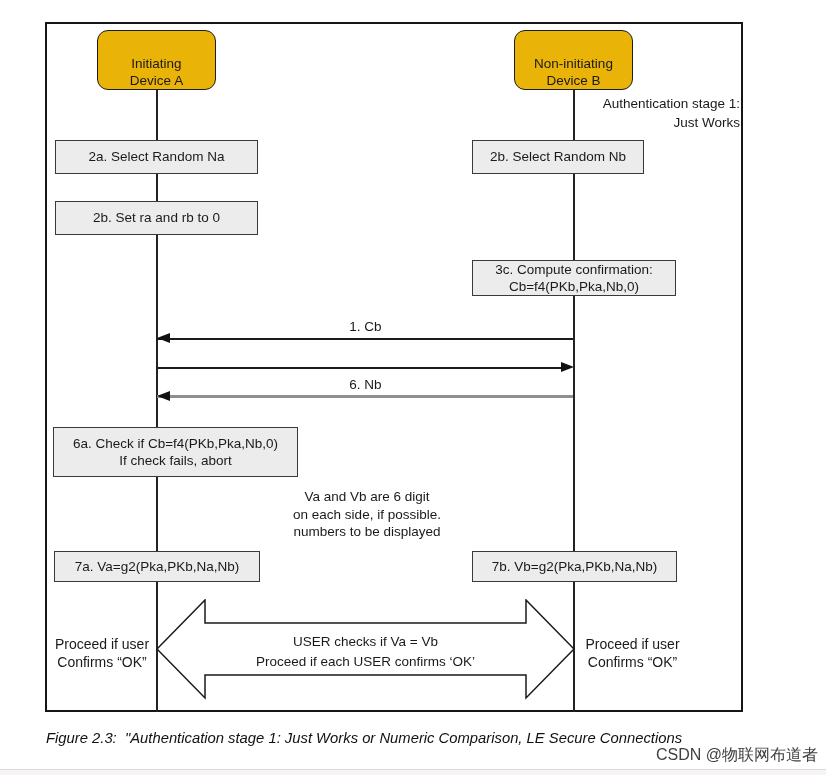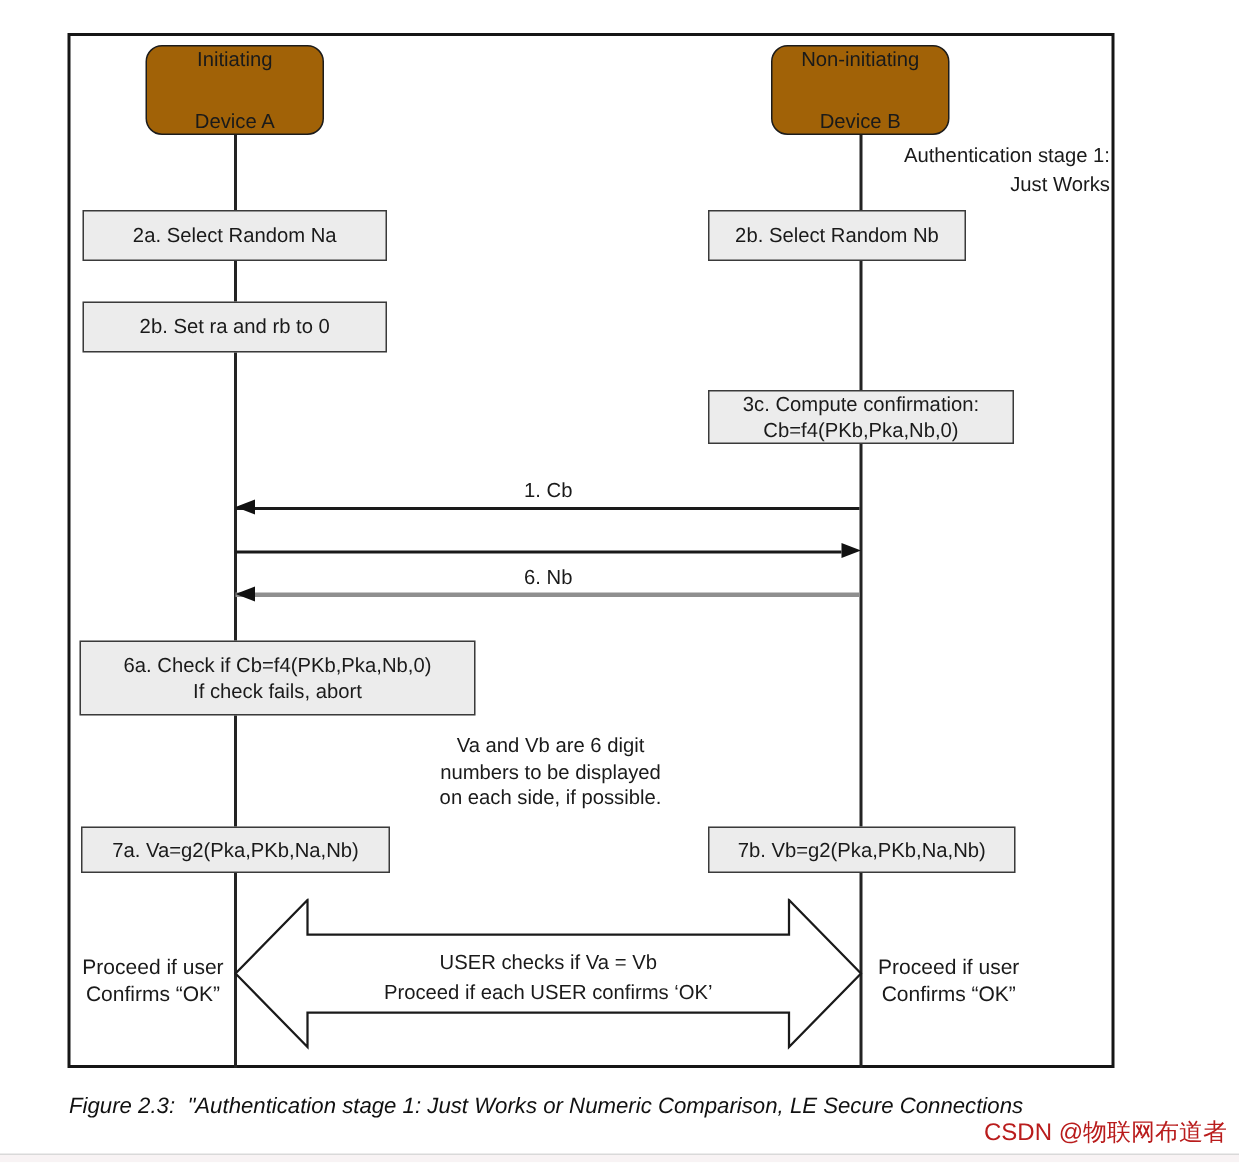--- a/index.html
+++ b/index.html
@@ -3,34 +3,34 @@
 <meta charset="utf-8">
 <style>
   html,body{margin:0;padding:0;background:#ffffff;}
   .stage{position:relative;width:826px;height:775px;background:#ffffff;overflow:hidden;
          font-family:"Liberation Sans","DejaVu Sans",sans-serif;color:#1a1a1a;}
   .abs{position:absolute;}
   .frame{left:45px;top:22px;width:694px;height:686px;border:2px solid #161616;background:transparent;z-index:0;}
   .lifeline{width:1.5px;background:#232323;z-index:1;}
   #lifeline-a{left:156px;top:90px;height:622px;}
   #lifeline-b{left:573px;top:90px;height:622px;}
-  .devbox{width:117px;height:58px;background:#a16207;border:1.5px solid #1c1c1c;border-radius:11px;
-          display:flex;flex-direction:column;justify-content:space-between;align-items:center;
+  .devbox{width:117px;height:58px;background:#eab308;border:1.5px solid #1c1c1c;border-radius:11px;
+          display:flex;flex-direction:column;justify-content:flex-end;align-items:center;
           font-size:13.5px;line-height:17px;text-align:center;z-index:3;}
   #device-a{left:97px;top:30px;}
   #device-b{left:514px;top:30px;}
   .pbox{background:#ececec;border:1.5px solid #3a3a3a;display:flex;flex-direction:column;
         justify-content:center;align-items:center;font-size:13.5px;line-height:17.5px;
         text-align:center;z-index:3;box-sizing:border-box;}
   #box-2a{left:55px;top:140px;width:203px;height:34px;}
   #box-2b-right{left:472px;top:140px;width:172px;height:34px;}
   #box-2b-left{left:55px;top:201px;width:203px;height:34px;}
   #box-3b{left:472px;top:201px;width:204px;height:34px;}
   #box-3c{left:472px;top:260px;width:204px;height:36px;}
-  #box-6a{left:53px;top:427px;width:264px;height:50px;}
+  #box-6a{left:53px;top:427px;width:245px;height:50px;}
   #box-7a{left:54px;top:551px;width:206px;height:31px;}
   #box-7b{left:472px;top:551px;width:205px;height:31px;}
   .stage-note{left:500px;top:95px;width:240px;text-align:right;font-size:13.5px;line-height:18.5px;z-index:2;}
   .msg-label{left:157px;width:417px;text-align:center;font-size:13.5px;height:16px;z-index:2;}
   #msg4-label{top:319px;} #msg5-label{top:348px;} #msg6-label{top:377px;}
   .msg-line{height:1.5px;background:#1a1a1a;z-index:2;}
   #msg4-line{left:157px;top:338px;width:416px;}
   #msg5-line{left:157px;top:367px;width:404px;}
   #msg6-line{left:157px;top:395px;width:416px;height:2.5px;background:#8f8f8f;}
   .arrow-w{width:0;height:0;border-top:5.5px solid transparent;border-bottom:5.5px solid transparent;
@@ -40,21 +40,21 @@
   #msg4-head{left:157px;top:333px;}
   #msg5-head{left:561px;top:362px;}
   #msg6-head{left:157px;top:391px;}
   .note{left:258px;top:488px;width:218px;text-align:center;font-size:13.5px;line-height:17.5px;z-index:2;}
   #big-arrow{left:156px;top:599px;width:419px;height:101px;z-index:2;}
   .uarrow-text{left:205px;top:632px;width:321px;text-align:center;font-size:13.5px;line-height:20px;z-index:4;}
   .proceed{text-align:center;font-size:14px;line-height:17.5px;z-index:2;}
   #proceed-left{left:48px;top:636px;width:108px;}
   #proceed-right{left:580px;top:636px;width:105px;}
   .caption{left:46px;top:730px;width:720px;font-size:14.8px;font-style:italic;color:#111111;z-index:2;white-space:nowrap;}
-  .watermark{left:618px;top:745px;width:200px;text-align:right;font-size:16px;color:#b91c1c;z-index:2;white-space:nowrap;}
+  .watermark{left:618px;top:745px;width:200px;text-align:right;font-size:16px;color:#404040;z-index:2;white-space:nowrap;}
   .bottom-line{left:0;top:769px;width:826px;height:1.5px;background:#d9d9d9;}
   .bottom-area{left:0;top:770px;width:826px;height:5px;background:#f8f3f4;}
 </style>
 </head>
 <body>
 
 <div class="stage">
 
   <div class="abs frame"></div>
 
@@ -100,22 +100,22 @@
   <div class="abs msg-line" id="msg6-line"></div>
   <div class="abs arrow-w" id="msg6-head"></div>
 
   <div class="abs pbox" id="box-6a">
     <div>6a. Check if Cb=f4(PKb,Pka,Nb,0)</div>
     <div>If check fails, abort</div>
   </div>
 
   <div class="abs note">
     <div>Va and Vb are 6 digit</div>
+    <div>on each side, if possible.</div>
     <div>numbers to be displayed</div>
-    <div>on each side, if possible.</div>
   </div>
 
   <div class="abs pbox" id="box-7a">
     <div>7a. Va=g2(Pka,PKb,Na,Nb)</div>
   </div>
   <div class="abs pbox" id="box-7b">
     <div>7b. Vb=g2(Pka,PKb,Na,Nb)</div>
   </div>
 
   <svg class="abs" id="big-arrow" viewBox="0 0 419 101" xmlns="http://www.w3.org/2000/svg">

